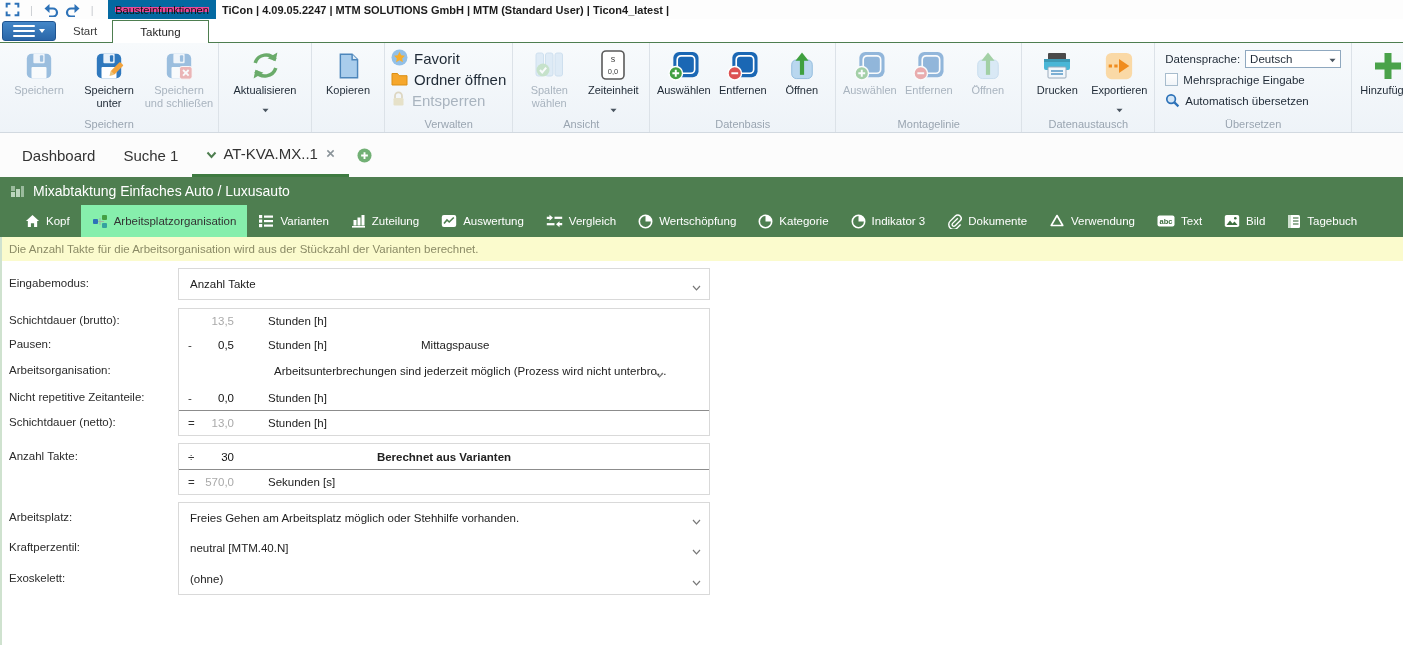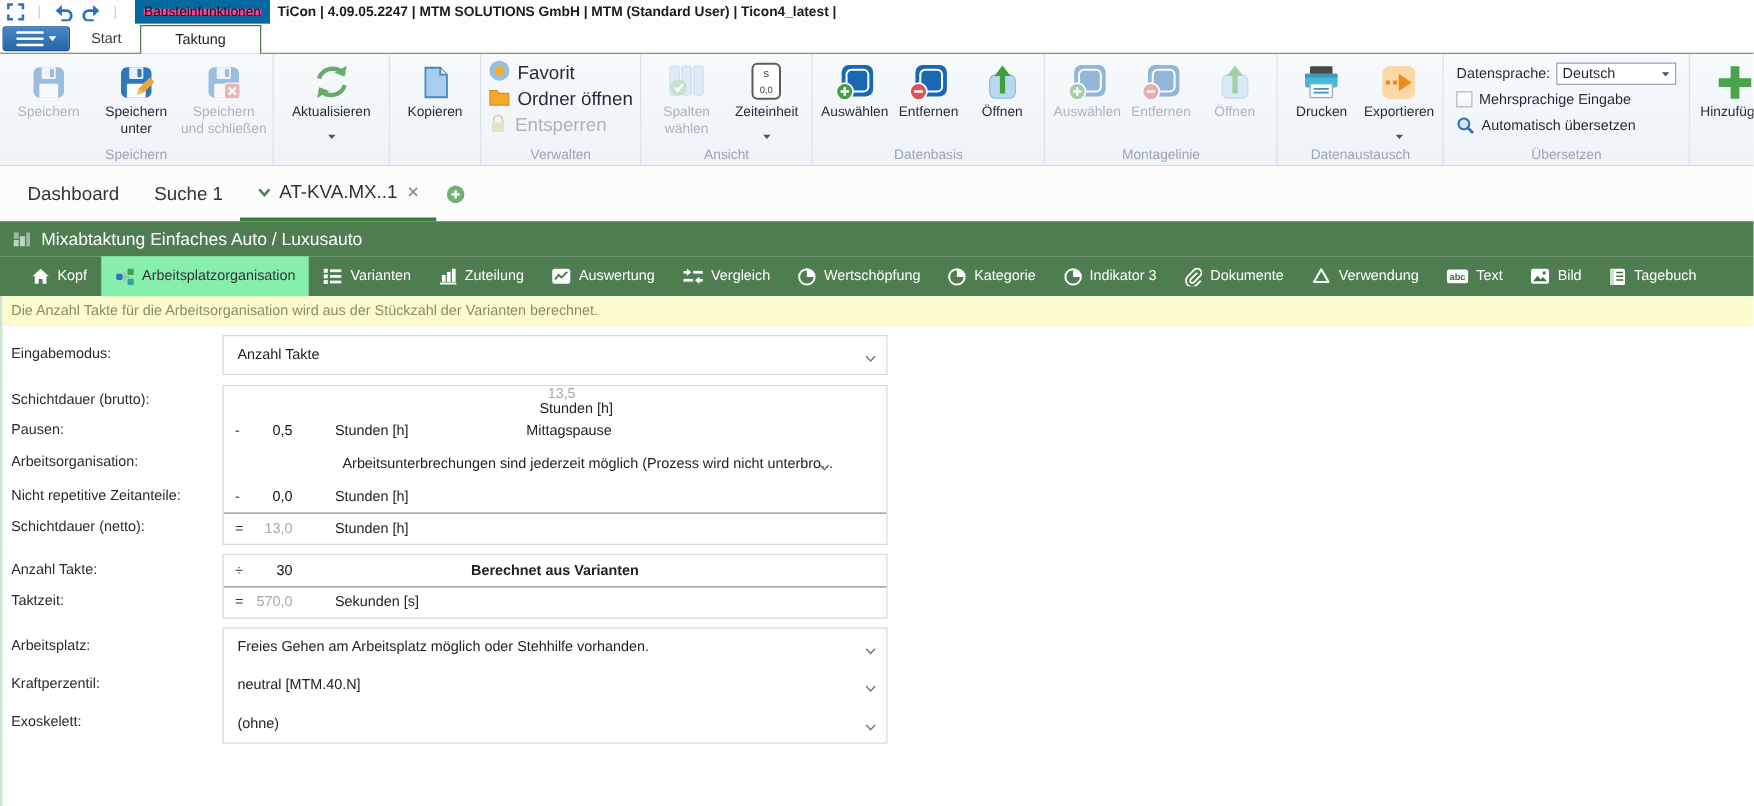--- a/index.html
+++ b/index.html
@@ -637,21 +637,21 @@
       </div>
       <div class="fsection" style="margin-top: 8px;">
         <div class="flabels">
           <div class="flabel" style="height: 24px;">Schichtdauer (brutto):</div>
           <div class="flabel" style="height: 24px;">Pausen:</div>
           <div class="flabel" style="height: 28px;">Arbeitsorganisation:</div>
           <div class="flabel" style="height: 25px;">Nicht repetitive Zeitanteile:</div>
           <div class="flabel" style="height: 25px;">Schichtdauer (netto):</div>
         </div>
         <div class="fbox">
-          <div class="frow" style="height: 24px; flex-direction: column;">
+          <div class="frow" style="height: 24px;">
             <span class="fop"></span>
             <span class="fval muted">13,5</span>
             <span class="funit">Stunden [h]</span>
           </div>
           <div class="frow" style="height: 24px;">
             <span class="fop">-</span>
             <span class="fval">0,5</span>
             <span class="funit">Stunden [h]</span>
             <span class="fcomment">Mittagspause</span>
           </div>
@@ -669,21 +669,20 @@
           <div class="frow sumline" style="height: 25px;">
             <span class="fop">=</span>
             <span class="fval muted">13,0</span>
             <span class="funit">Stunden [h]</span>
           </div>
         </div>
       </div>
       <div class="fsection" style="margin-top: 7px;">
         <div class="flabels">
           <div class="flabel" style="height: 25px;">Anzahl Takte:</div>
-          <div class="flabel" style="height: 25px;">Taktzeit:</div>
         </div>
         <div class="fbox">
           <div class="frow" style="height: 25px;">
             <span class="fop">÷</span>
             <span class="fval">30</span>
             <span class="fnote">Berechnet aus Varianten</span>
           </div>
           <div class="frow sumline" style="height: 25px;">
             <span class="fop">=</span>
             <span class="fval muted">570,0</span>

